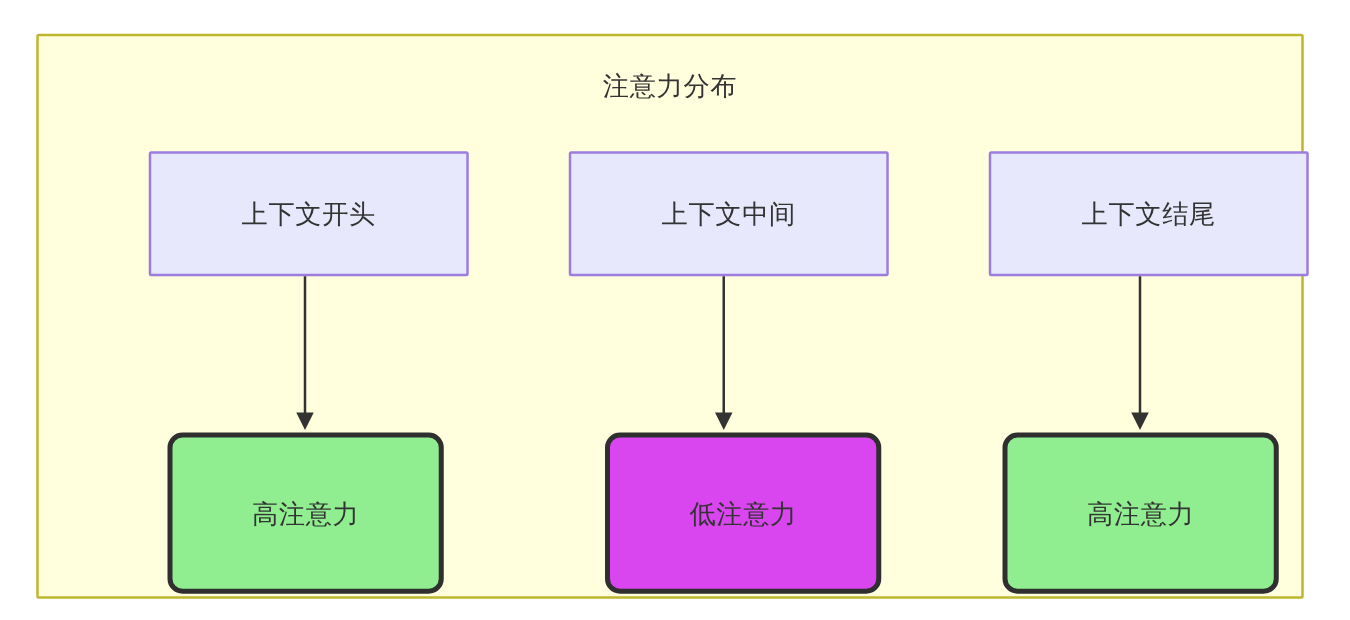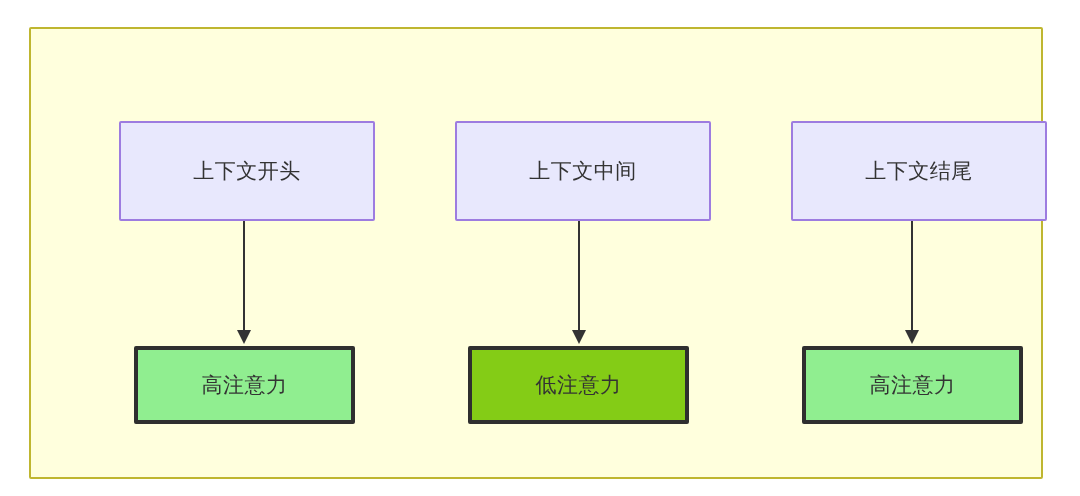--- a/index.html
+++ b/index.html
@@ -63,28 +63,29 @@
     border: 2px solid #9d7ce0;
     border-radius: 2px;
     width: 256px;
     height: 100px;
     top: 92px;
   }
 
   .node-bottom {
     background: #90ee90;
     border: 4px solid #2f2f2f;
-    border-radius: 2px;
+    border-radius: 12px;
     width: 221px;
-    height: 78px;
+    height: 129px;
     top: 317px;
   }
 
   .node-bottom.is-low {
-    background: #84cc16;
+    background: #d946ef;
+    margin-left: 16px;
   }
 
   
   .col-start  { }
   .node-top.col-start  { left: 88px; }
   .node-top.col-mid    { left: 424px; }
   .node-top.col-end    { left: 760px; }
 
   .node-bottom.col-start { left: 103px; }
   .node-bottom.col-mid   { left: 437px; }
@@ -121,20 +122,21 @@
     border-top: 14px solid #333333;
   }
 </style>
 </head>
 <body>
 
 <div id="diagram-root">
 
   <div class="subgraph-frame">
 
+    <div class="subgraph-title">注意力分布</div>
 
     <div class="node node-top col-start">
       <span>上下文开头</span>
     </div>
 
     <div class="node node-top col-end">
       <span>上下文结尾</span>
     </div>
 
     <div class="node node-top col-mid">

